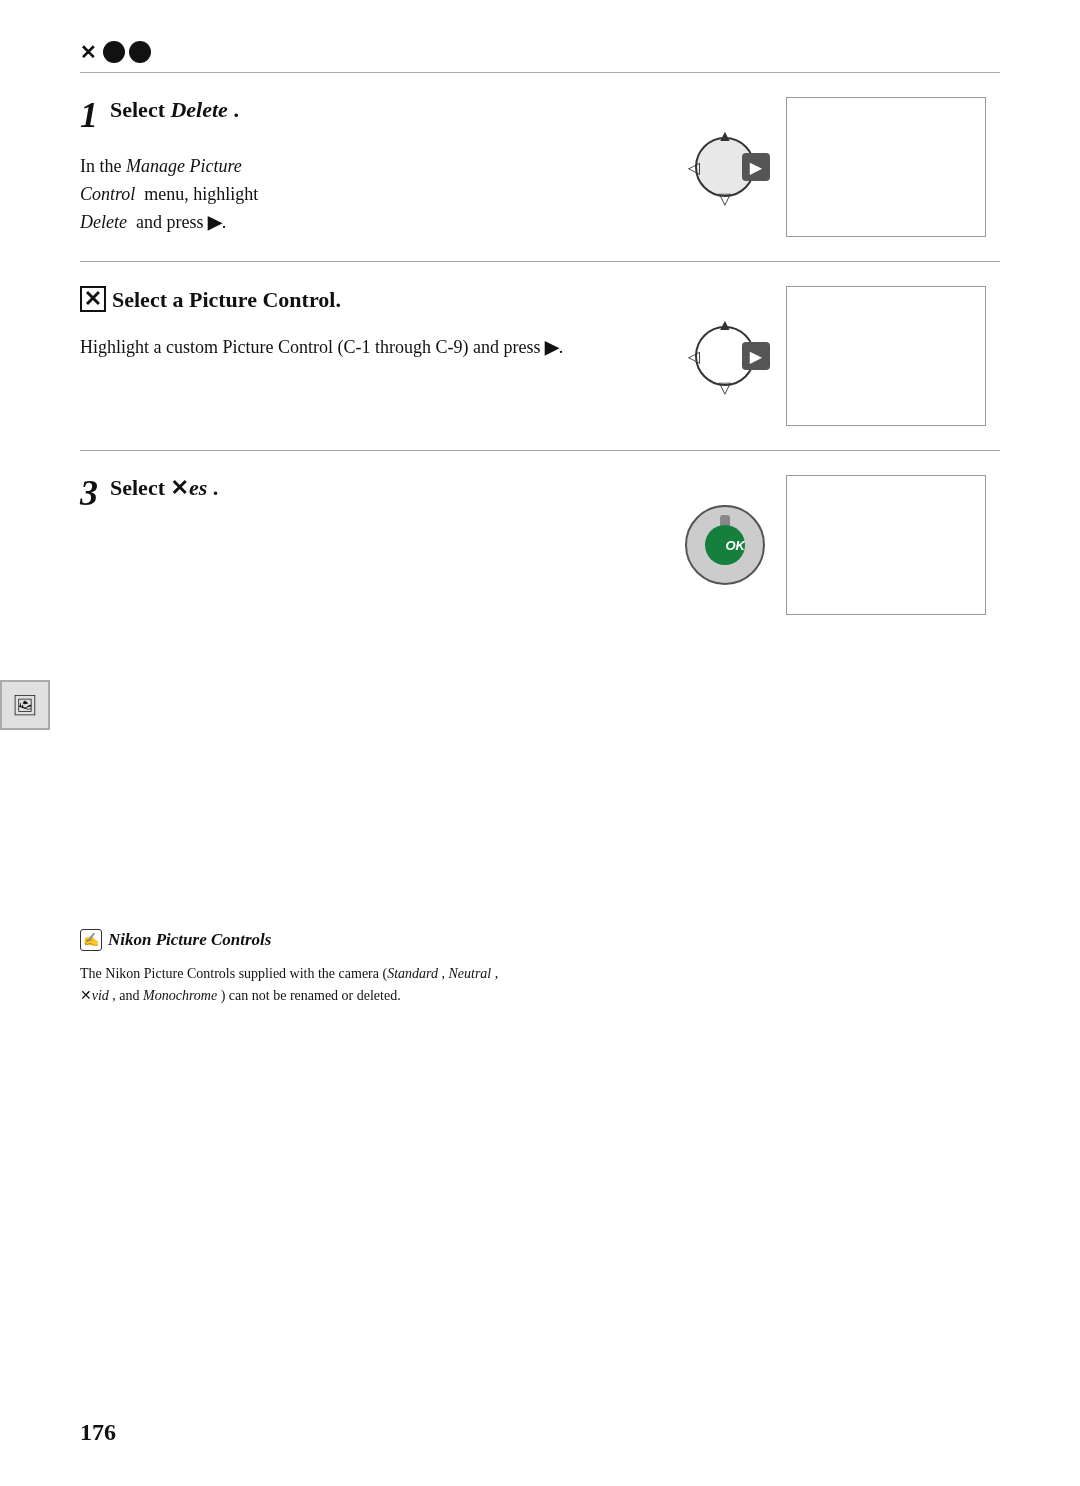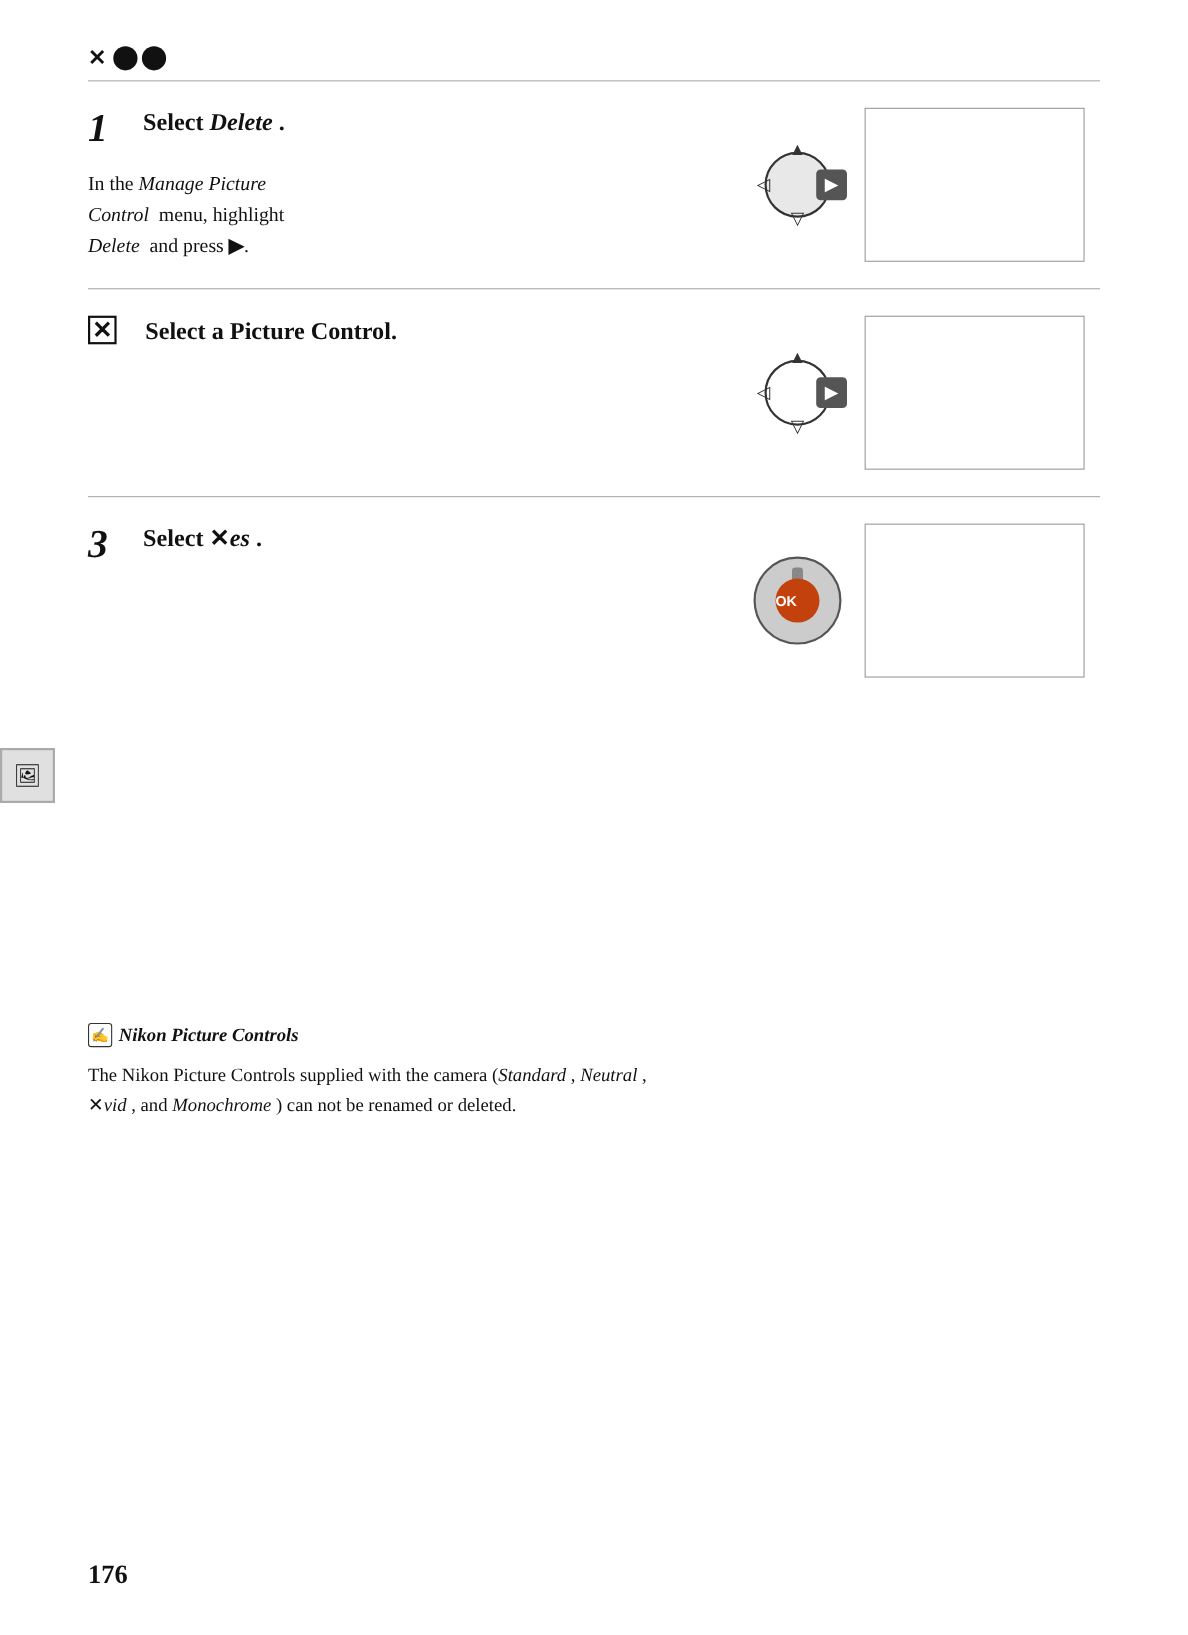--- a/index.html
+++ b/index.html
@@ -61,21 +61,20 @@
       margin-right: 8px;
       vertical-align: top;
       line-height: 1;
       display: inline;
     }
 
     .step-title {
       font-size: 22px;
       font-weight: bold;
       display: inline;
-      margin-left: 20px;
     }
 
     .step-title em {
       font-style: italic;
       font-weight: bold;
     }
 
     .step-title-row {
       margin-bottom: 14px;
       display: flex;
@@ -202,28 +201,29 @@
       background: #ccc;
     }
     .ok-dial-inner {
       position: absolute;
       top: 50%;
       left: 50%;
       transform: translate(-50%, -50%);
       width: 40px;
       height: 40px;
       border-radius: 50%;
-      background: #c2410c;
-      display: flex;
-      align-items: center;
-      justify-content: flex-start;
+      background: #15803d;
+      display: flex;
+      align-items: center;
+      justify-content: flex-end;
       color: #fff;
       font-size: 13px;
       font-family: Arial, sans-serif;
       font-weight: bold;
+      font-style: italic;
     }
     .ok-dial-notch {
       position: absolute;
       top: 8px;
       left: 50%;
       transform: translateX(-50%);
       width: 10px;
       height: 14px;
       background: #888;
       border-radius: 3px;
@@ -256,21 +256,21 @@
       justify-content: center;
       width: 22px;
       height: 22px;
       border: 1.5px solid #333;
       border-radius: 3px;
       font-size: 13px;
       font-style: normal;
     }
 
     .note-body {
-      font-size: 17px;
+      font-size: 14px;
       line-height: 1.6;
       margin-top: 12px;
     }
 
     .note-body em {
       font-style: italic;
     }
 
     
     .page-number {
@@ -348,20 +348,23 @@
     <div class="image-box"></div>
   </div>
 </div>
 
 <div class="step-section">
   <div class="step-left">
     <div class="step2-title-row">
       <span class="step-icon-x">✕</span>
       <span class="step-title">Select a Picture Control.</span>
     </div>
+    <div class="step-body">
+      <span>Highlight a custom Picture Control (C-1 through C-9) and press <span class="press-arrow">▶</span>.</span>
+    </div>
   </div>
   <div class="step-right">
     <div class="diagram-area">
       <div class="dpad-container">
         <div class="dpad-circle" style="background:#fff;"></div>
         <div class="dpad-btn dpad-top">
           <span class="dpad-arrow">▲</span>
         </div>
         <div class="dpad-btn dpad-bottom">
           <span class="dpad-arrow">▽</span>

